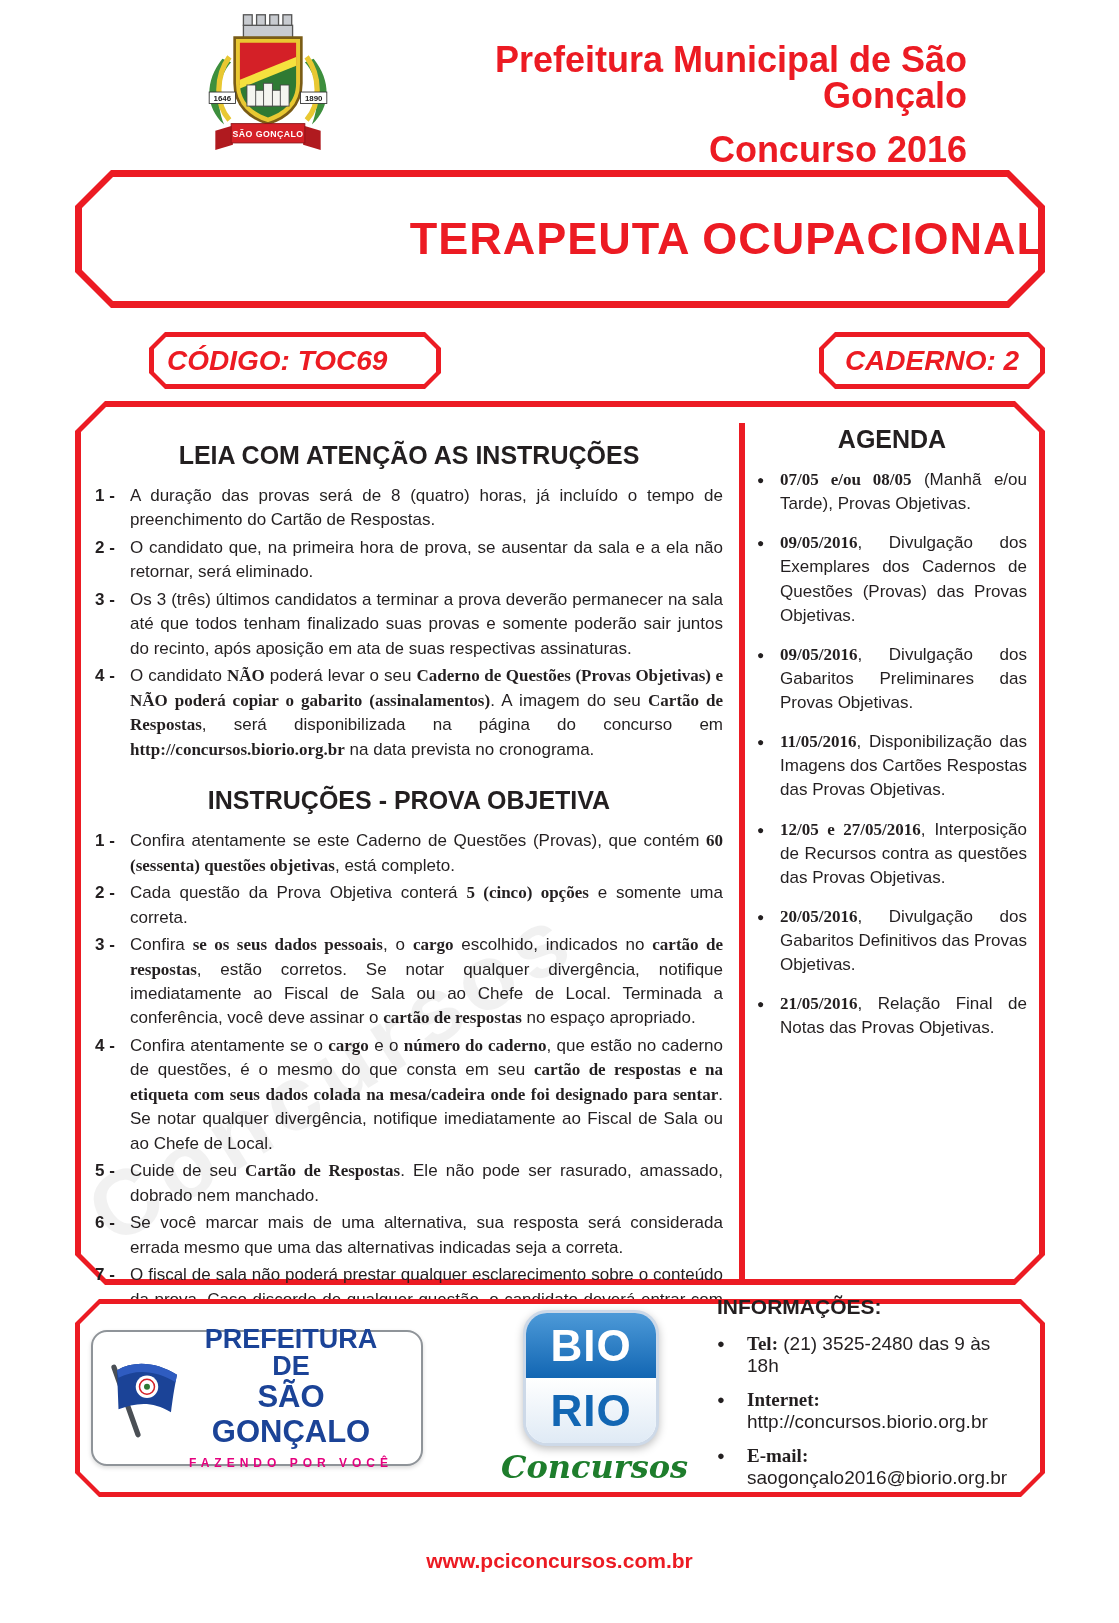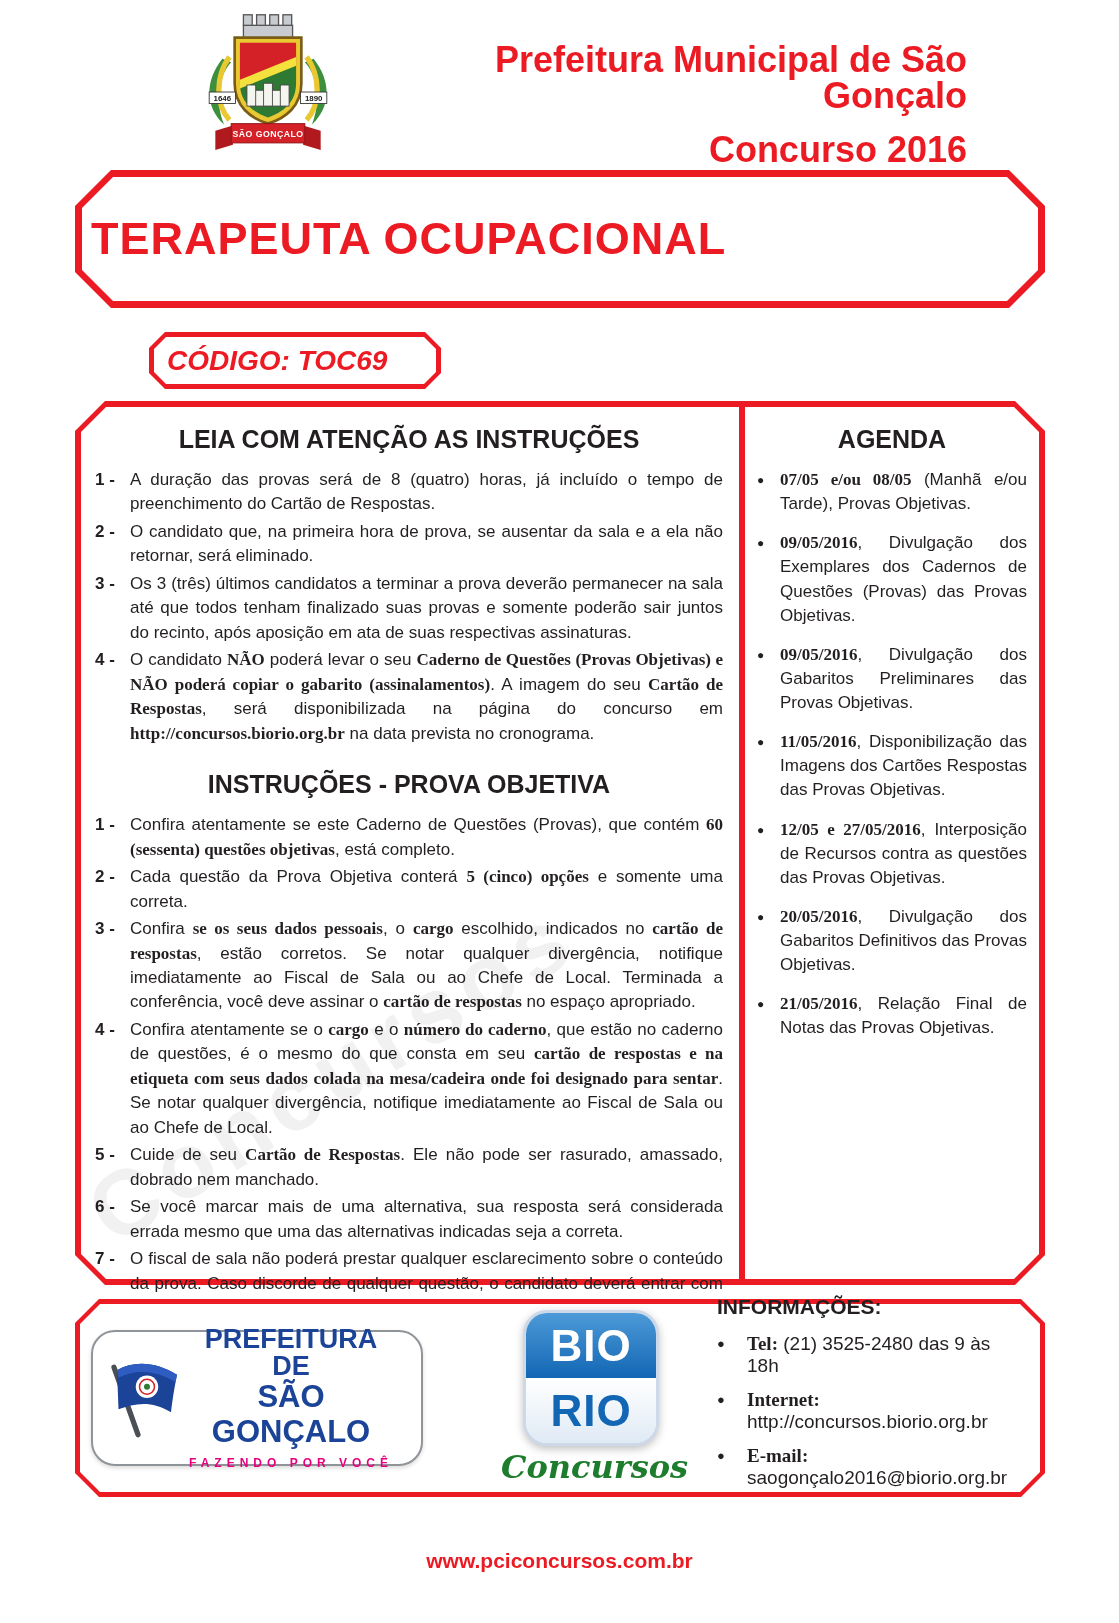--- a/index.html
+++ b/index.html
@@ -27,38 +27,38 @@
   .cut{clip-path:polygon(var(--c,30px) 0,calc(100% - var(--c,30px)) 0,100% var(--c,30px),
        100% calc(100% - var(--c,30px)),calc(100% - var(--c,30px)) 100%,var(--c,30px) 100%,
        0 calc(100% - var(--c,30px)),0 var(--c,30px));}
   .octo-bg{position:absolute;inset:0;background:var(--red);}
   .octo-inner{position:absolute;background:#fff;}
   .octo-content{position:relative;height:100%;}
 
   .title-box{margin:12px 74px 0 75px;height:138px;}
   .title-box .octo-bg{--c:36px;}
   .title-box .octo-inner{inset:7px;--c:31px;}
-  .title-content{display:flex;align-items:center;justify-content:flex-start;padding-left:16px;}
+  .title-content{display:flex;align-items:center;justify-content:flex-end;}
   h1{margin:0;color:var(--red);font-size:45px;font-weight:700;letter-spacing:1px;}
 
   .code-row{margin:24px 74px 0 105px;display:flex;justify-content:space-between;padding-left:44px;}
   .code-box{width:292px;height:57px;}
   .caderno-box{width:226px;height:57px;}
   .code-box .octo-bg,.caderno-box .octo-bg{--c:16px;}
   .code-box .octo-inner,.caderno-box .octo-inner{inset:5px;--c:12px;}
   .code-content{display:flex;align-items:center;padding-left:18px;}
   .caderno-content{display:flex;align-items:center;justify-content:center;}
   .code-text{color:var(--red);font-weight:700;font-style:italic;font-size:28px;white-space:nowrap;}
 
   
   .main-box{margin:12px 74px 0 75px;height:884px;}
   .main-box .octo-bg{--c:30px;}
   .main-box .octo-inner{inset:6px;--c:25px;}
   .main-content{display:flex;height:100%;padding:6px;}
-  .col-left{width:664px;border-right:6px solid var(--red);padding:12px 16px 8px 14px;}
+  .col-left{width:664px;border-right:6px solid var(--red);padding:12px 16px 8px 14px;margin-top:16px;}
   .col-right{flex:1;padding:12px 12px 8px 12px;}
   h2{margin:6px 0 14px;text-align:center;font-size:25px;font-weight:700;color:var(--ink);}
   h2.second{margin-top:24px;}
 
   .num-list{font-size:17px;line-height:1.44;}
   .row{display:flex;margin-bottom:3px;}
   .marker{flex:none;}
   .num-list .marker{flex:0 0 35px;font-weight:700;}
   .body{flex:1;text-align:justify;}
   .bold{font-weight:700;font-family:Liberation Serif, serif;}
@@ -71,21 +71,21 @@
     transform-origin:left bottom;font-size:92px;font-weight:700;color:rgba(0,0,0,0.055);
     letter-spacing:8px;pointer-events:none;white-space:nowrap;}
 
   
   .footer-box{margin:14px 74px 0 75px;height:198px;}
   .footer-box .octo-bg{--c:24px;}
   .footer-box .octo-inner{inset:5px;--c:20px;}
   .footer-content{display:flex;align-items:center;padding:0 26px 0 16px;}
 
   .pref-logo{display:flex;align-items:center;width:332px;height:136px;border:2px solid #8f9499;
-    border-radius:24px;background:#fff;padding:6px 28px 6px 6px;flex:none;box-shadow:0 2px 4px rgba(0,0,0,.15);}
+    border-radius:16px;background:#fff;padding:6px 28px 6px 6px;flex:none;box-shadow:0 2px 4px rgba(0,0,0,.15);}
   .pref-text{flex:1;text-align:center;}
   .p1{color:var(--blue);font-weight:700;font-size:27px;line-height:1;}
   .p2{color:var(--blue);font-weight:700;font-size:31px;line-height:1.1;}
   .p3{color:var(--magenta);font-weight:700;font-size:12px;letter-spacing:5px;margin-top:7px;white-space:nowrap;}
 
   .biorio{margin-left:78px;width:180px;text-align:center;flex:none;}
   .biorio-square{width:136px;height:136px;margin:0 auto;border-radius:24px;overflow:hidden;
     border:3px solid #cdd9e8;box-shadow:0 3px 8px rgba(0,0,0,.25);display:flex;flex-direction:column;background:#fff;}
   .bio{flex:1;background:linear-gradient(180deg,#4d9ad8,#1266b3);color:#fff;font-weight:700;
     font-size:44px;display:flex;align-items:center;justify-content:center;letter-spacing:1px;}
@@ -165,20 +165,27 @@
       <h1>TERAPEUTA OCUPACIONAL</h1>
     </div>
   </section>
 
   <div class="code-row">
     <div class="octo code-box">
       <div class="octo-bg cut"></div>
       <div class="octo-inner cut"></div>
       <div class="octo-content code-content">
         <span class="code-text">CÓDIGO: TOC69</span>
+      </div>
+    </div>
+    <div class="octo caderno-box">
+      <div class="octo-bg cut"></div>
+      <div class="octo-inner cut"></div>
+      <div class="octo-content caderno-content">
+        <span class="code-text">CADERNO: 2</span>
       </div>
     </div>
   </div>
 
   <section class="octo main-box">
     <div class="octo-bg cut"></div>
     <div class="octo-inner cut"></div>
     <div class="octo-content">
       <div class="watermark">Concursos</div>
       <div class="main-content">

